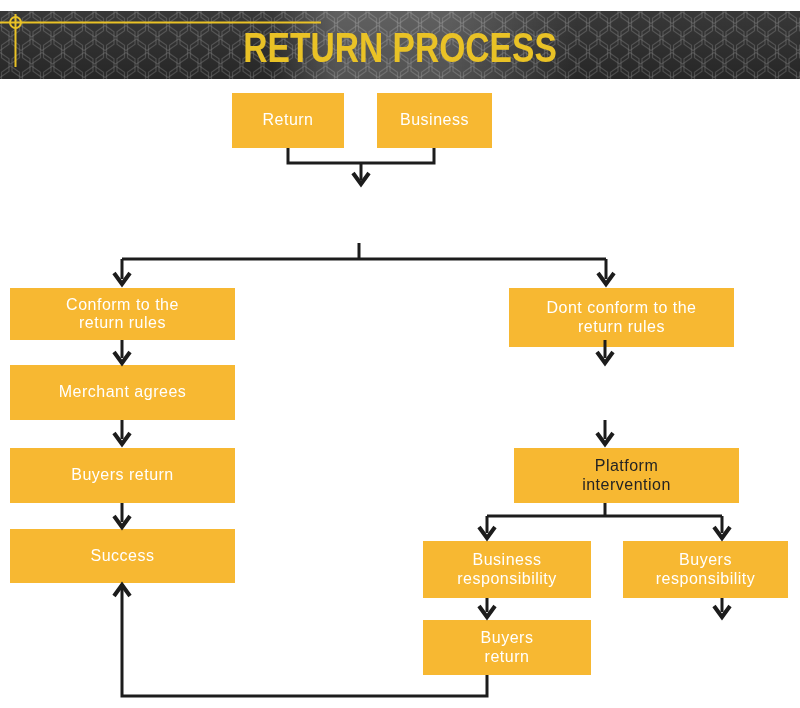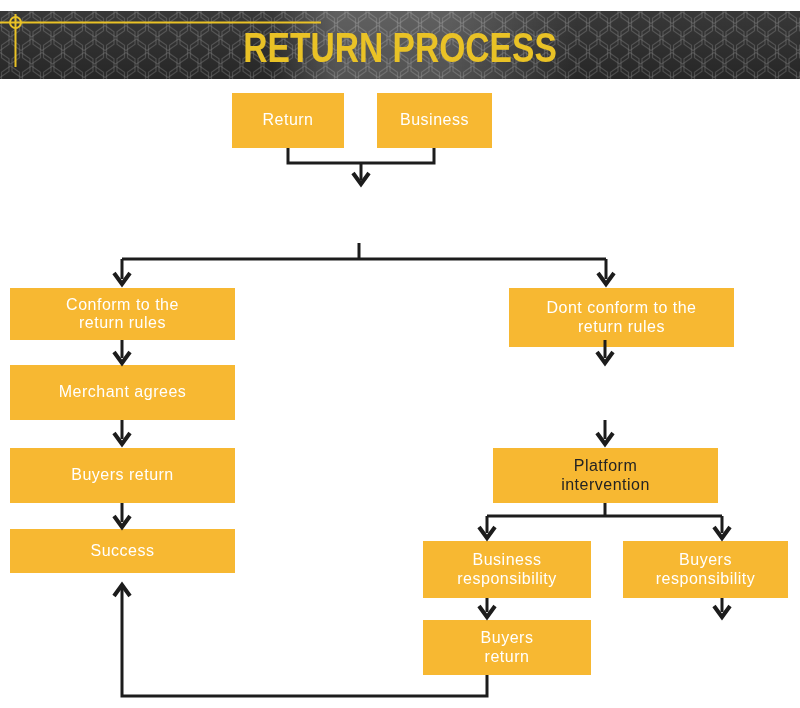--- a/index.html
+++ b/index.html
@@ -32,21 +32,21 @@
   }
   
   .box{
     position:absolute;
     background:var(--box-color);
     color:var(--box-text-light);
     display:flex;align-items:center;justify-content:center;
     text-align:center;white-space:pre-line;
     font-size:16px;line-height:1.15;letter-spacing:0.5px;
   }
-  .box.dark{color:var(--box-text-dark);}
+  .box.dark{color:var(--box-text-dark);margin-left:21px;}
   .box.spaced{letter-spacing:2px;}
   
   .connectors{position:absolute;left:0;top:0;pointer-events:none;}
   .connectors path.line{stroke:var(--line-color);stroke-width:3;fill:none;}
   .connectors polyline.head{stroke:var(--line-color);stroke-width:4;fill:none;stroke-linejoin:miter;}
   .gold{stroke:var(--title-color);}
 </style>
 </head>
 <body>
 
@@ -93,21 +93,21 @@
   <div class="box" style="left:232px;top:93px;width:112px;height:55px">Return</div>
   <div class="box" style="left:377px;top:93px;width:115px;height:55px">Business</div>
   <div class="box" style="left:10px;top:288px;width:225px;height:52px">Conform to the
 return rules</div>
   <div class="box" style="left:509px;top:288px;width:225px;height:59px">Dont conform to the
 return rules</div>
   <div class="box" style="left:10px;top:365px;width:225px;height:55px">Merchant agrees</div>
   <div class="box" style="left:10px;top:448px;width:225px;height:55px">Buyers return</div>
   <div class="box dark" style="left:493px;top:448px;width:225px;height:55px">Platform
 intervention</div>
-  <div class="box" style="left:10px;top:529px;width:225px;height:44px">Success</div>
+  <div class="box" style="left:10px;top:529px;width:225px;height:54px">Success</div>
   <div class="box" style="left:423px;top:541px;width:168px;height:57px">Business
 responsibility</div>
   <div class="box" style="left:623px;top:541px;width:165px;height:57px">Buyers
 responsibility</div>
   <div class="box" style="left:423px;top:620px;width:168px;height:55px">Buyers
 return</div>
 
   <svg class="connectors" width="800" height="708" viewBox="0 0 800 708">
 
     <g>

